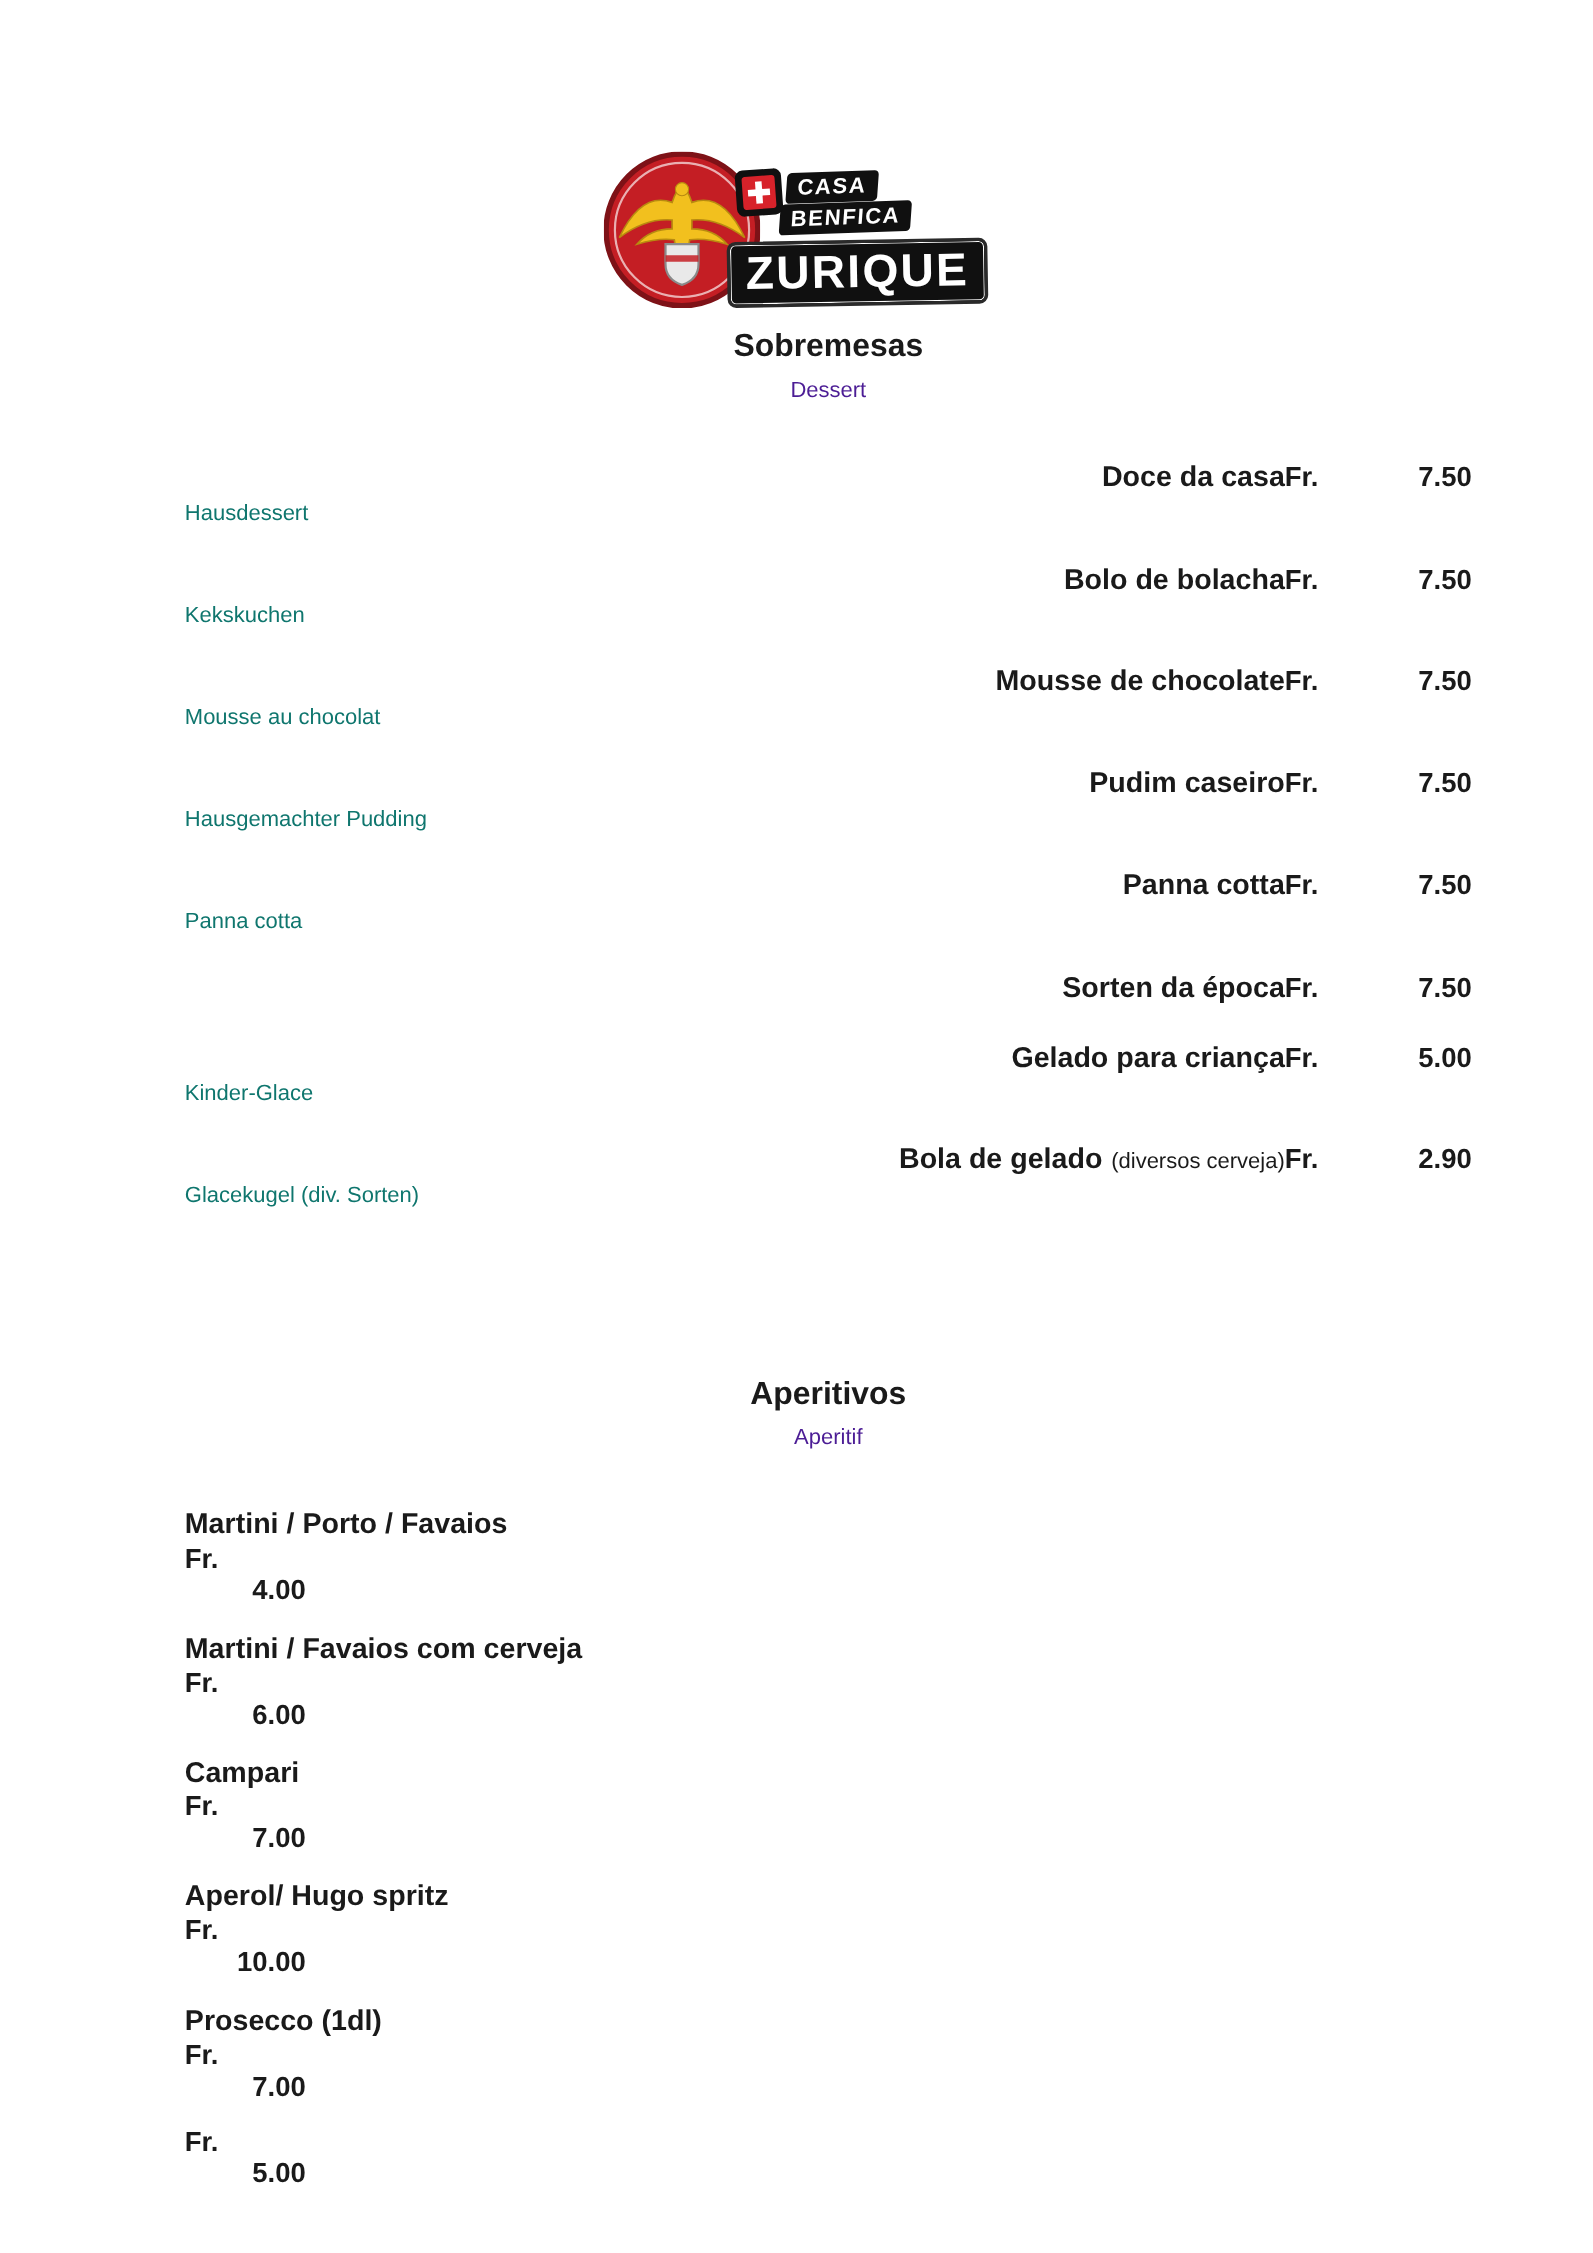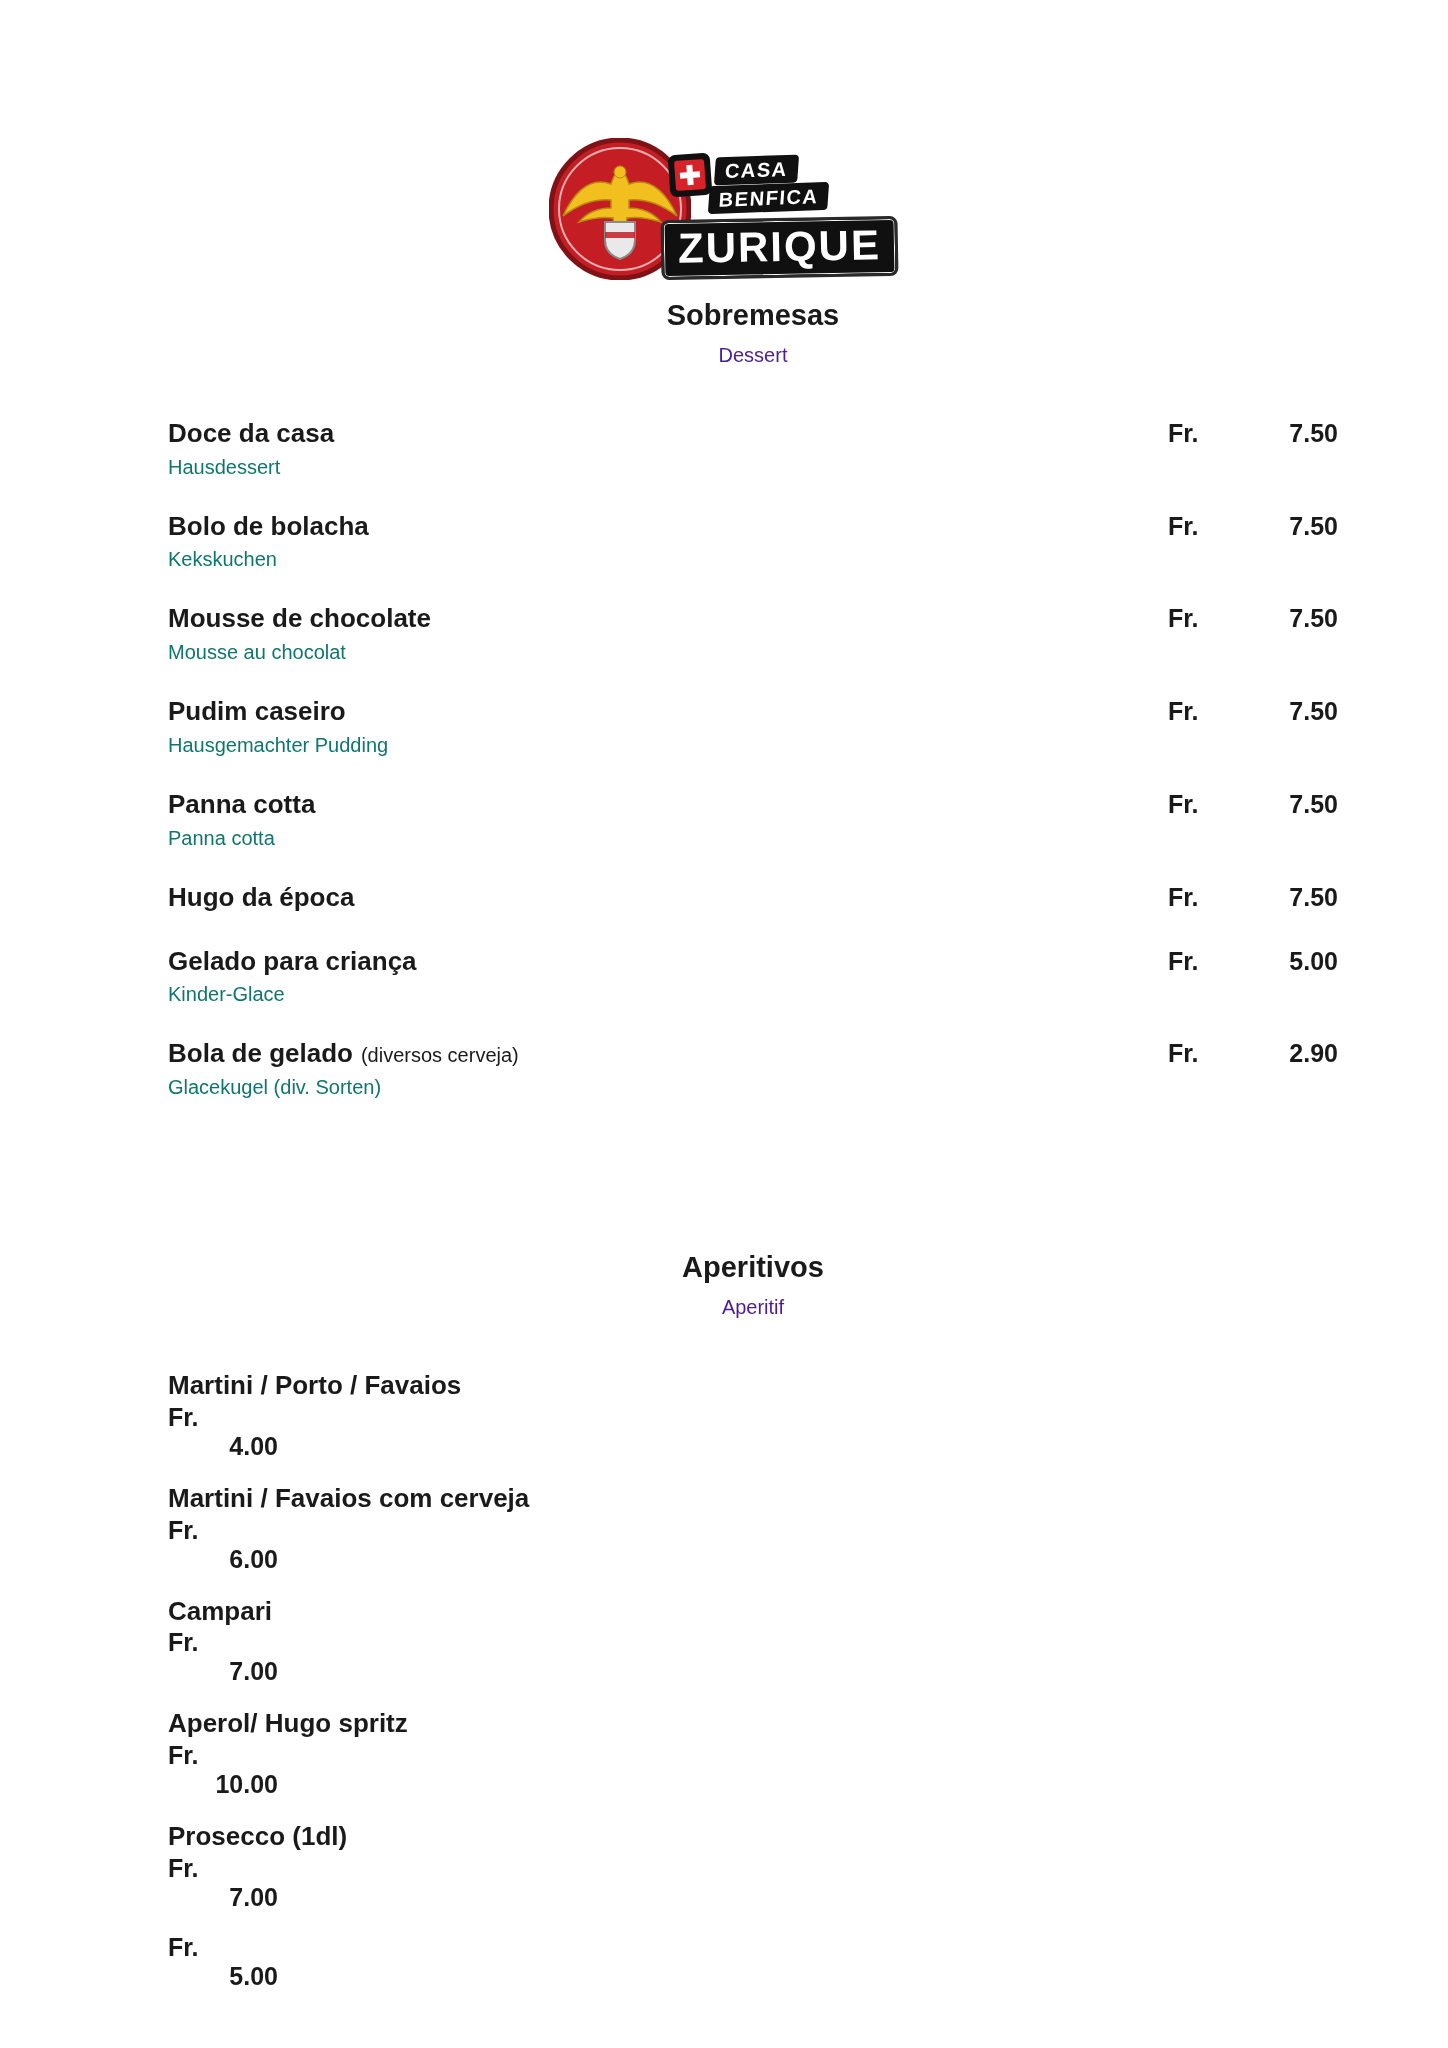--- a/index.html
+++ b/index.html
@@ -102,21 +102,21 @@
     line-height: 1.2;
     margin-top: 10px;
     color: #4c1d95;
   }
   .items { margin-top: 50px; }
 
   .menu-item { display: flex; align-items: baseline; margin-bottom: 30px; }
   .section-aperitivos .menu-item { margin-bottom: 21px; flex-direction: column; }
 
   .item-text { flex: 1; min-width: 0; }
-  .item-name-line { font-size: 26px; line-height: 1.3; }
+  .item-name-line { font-size: 26px; line-height: 1.3; text-align: right; }
   .item-name { font-weight: bold; }
   .item-note { font-weight: normal; font-size: 20px; margin-left: 8px; }
   .item-translation {
     font-size: 20px;
     line-height: 1.3;
     margin-top: 3px;
     color: #0f766e;
   }
   .item-currency {
     width: 60px;
@@ -219,21 +219,21 @@
       </div>
       <div class="item-translation">Panna cotta</div>
     </div>
     <span class="item-currency">Fr.</span>
     <span class="item-price">7.50</span>
   </div>
 
   <div class="menu-item">
     <div class="item-text">
       <div class="item-name-line">
-        <span class="item-name">Hugo da época</span>
+        <span class="item-name">Sorten da época</span>
       </div>
     </div>
     <span class="item-currency">Fr.</span>
     <span class="item-price">7.50</span>
   </div>
 
   <div class="menu-item">
     <div class="item-text">
       <div class="item-name-line">
         <span class="item-name">Gelado para criança</span>

